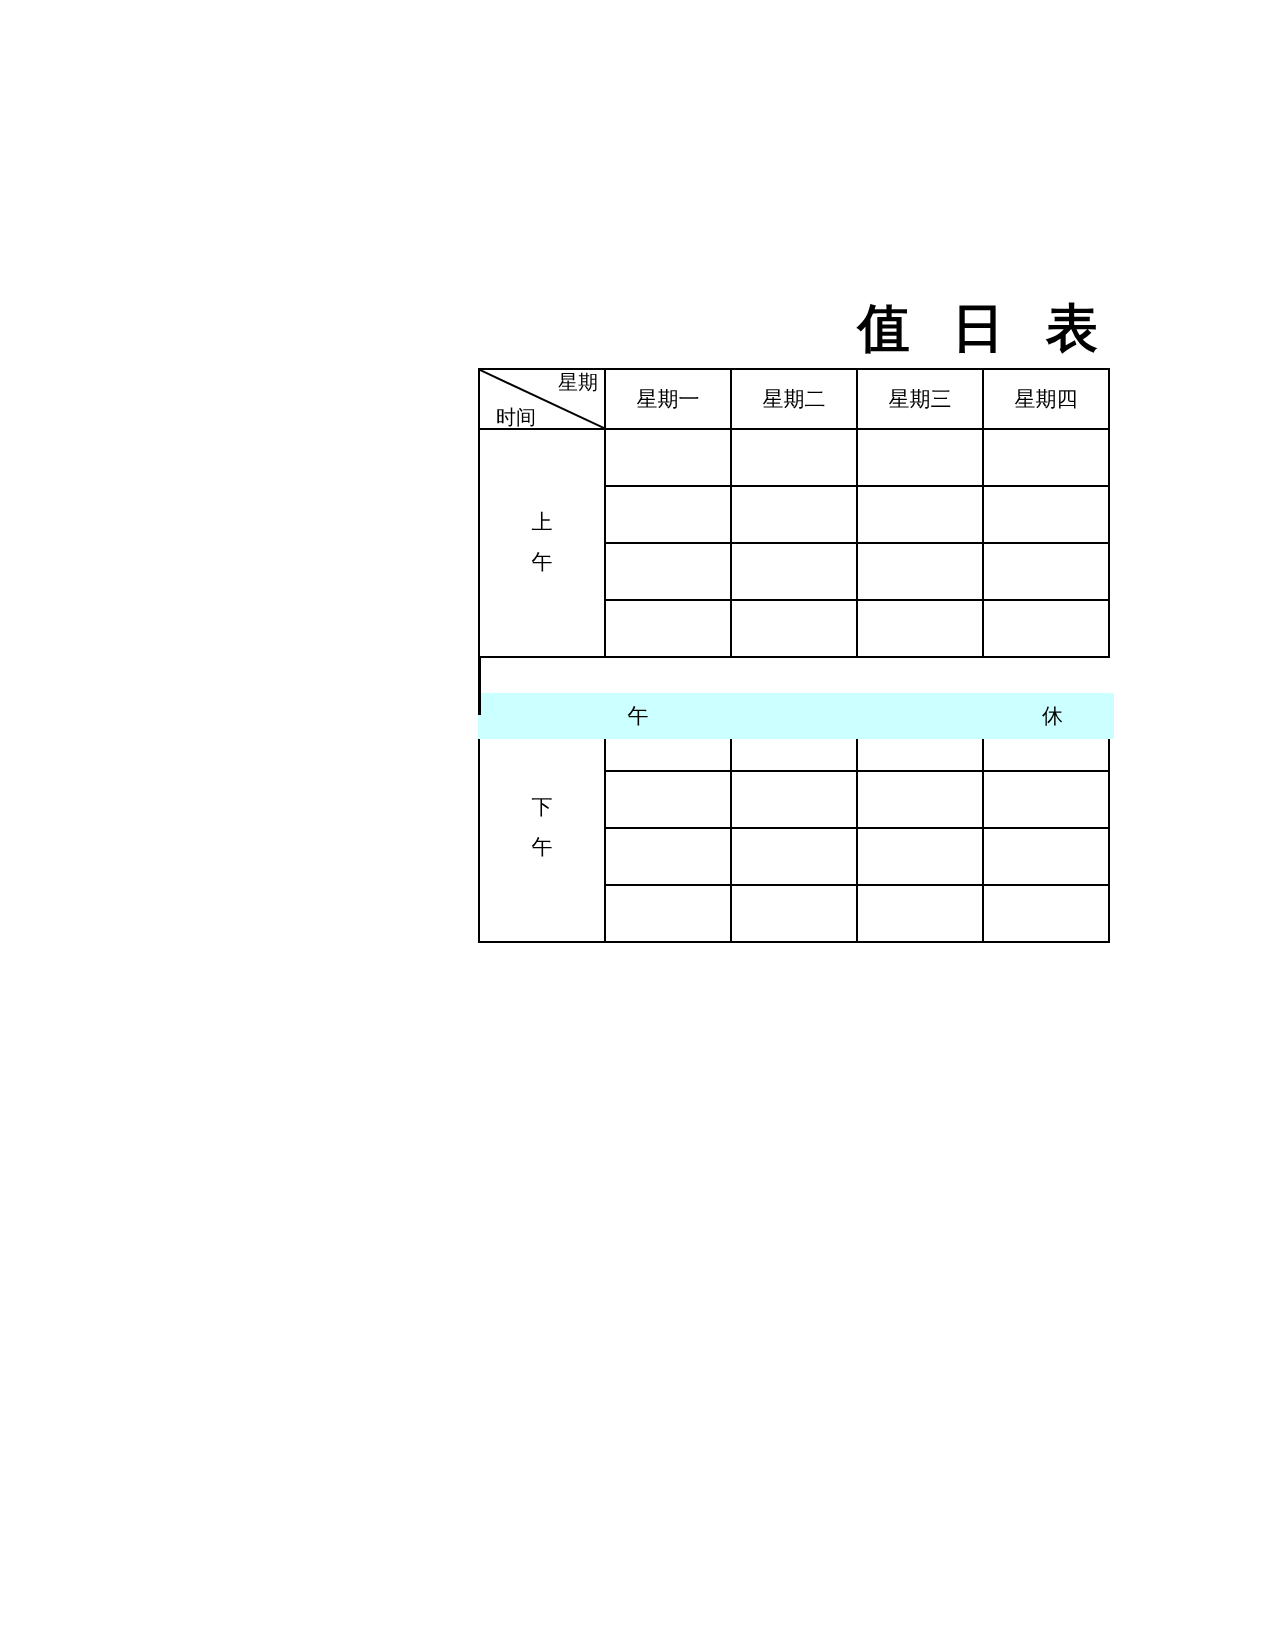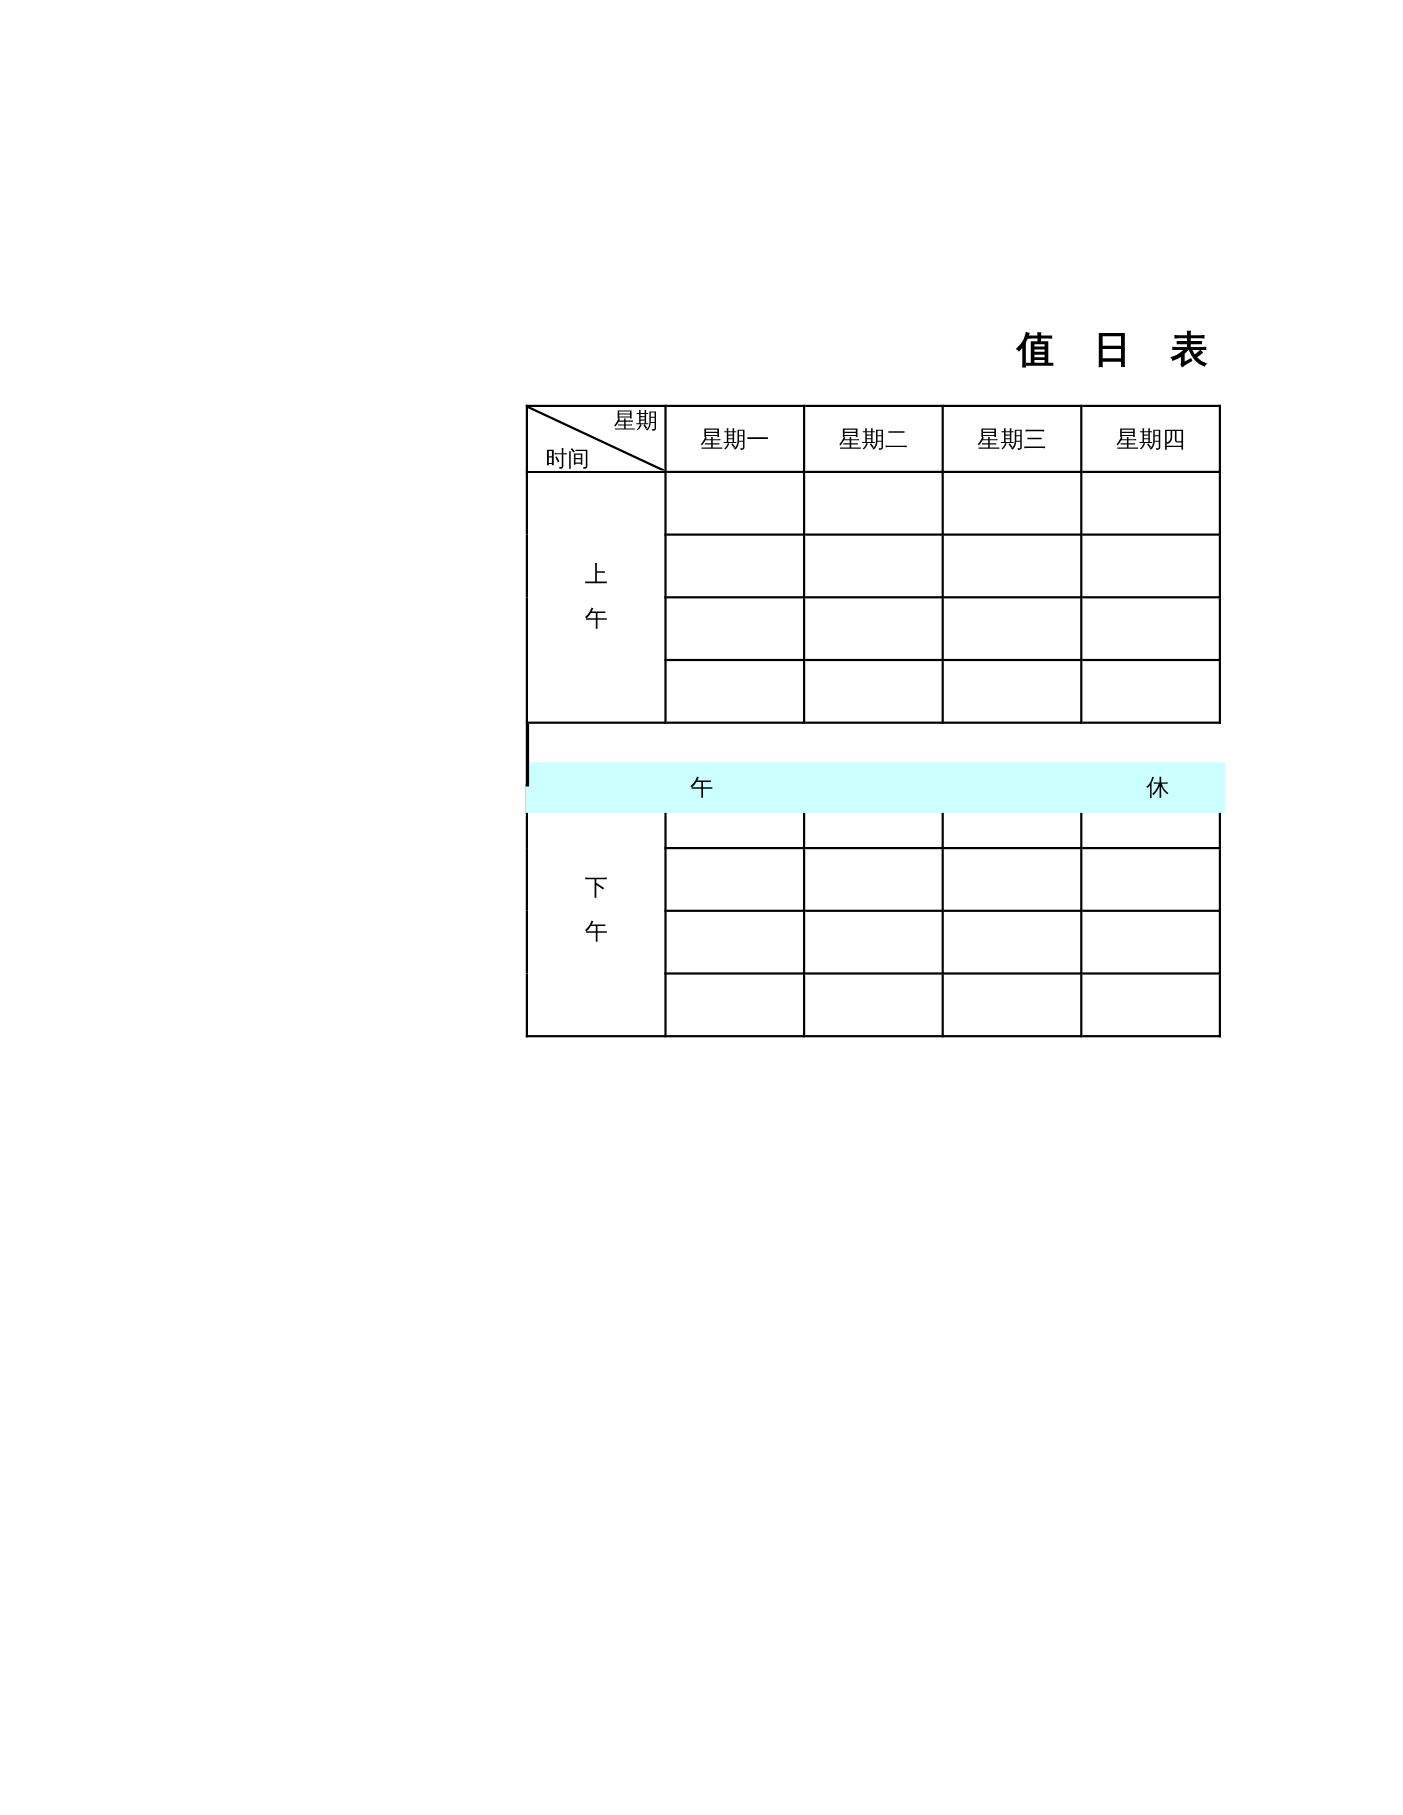--- a/index.html
+++ b/index.html
@@ -15,21 +15,21 @@
     overflow: hidden;
   }
 
   
   #title {
     position: absolute;
     left: 0;
     top: 300px;
     width: 1110px;
     text-align: right;
-    font-size: 34px;
+    font-size: 52px;
     font-weight: bold;
     letter-spacing: 12px;
     color: #000000;
     line-height: 1.1;
     white-space: pre;
   }
 
   
   #sheet {
     position: absolute;

